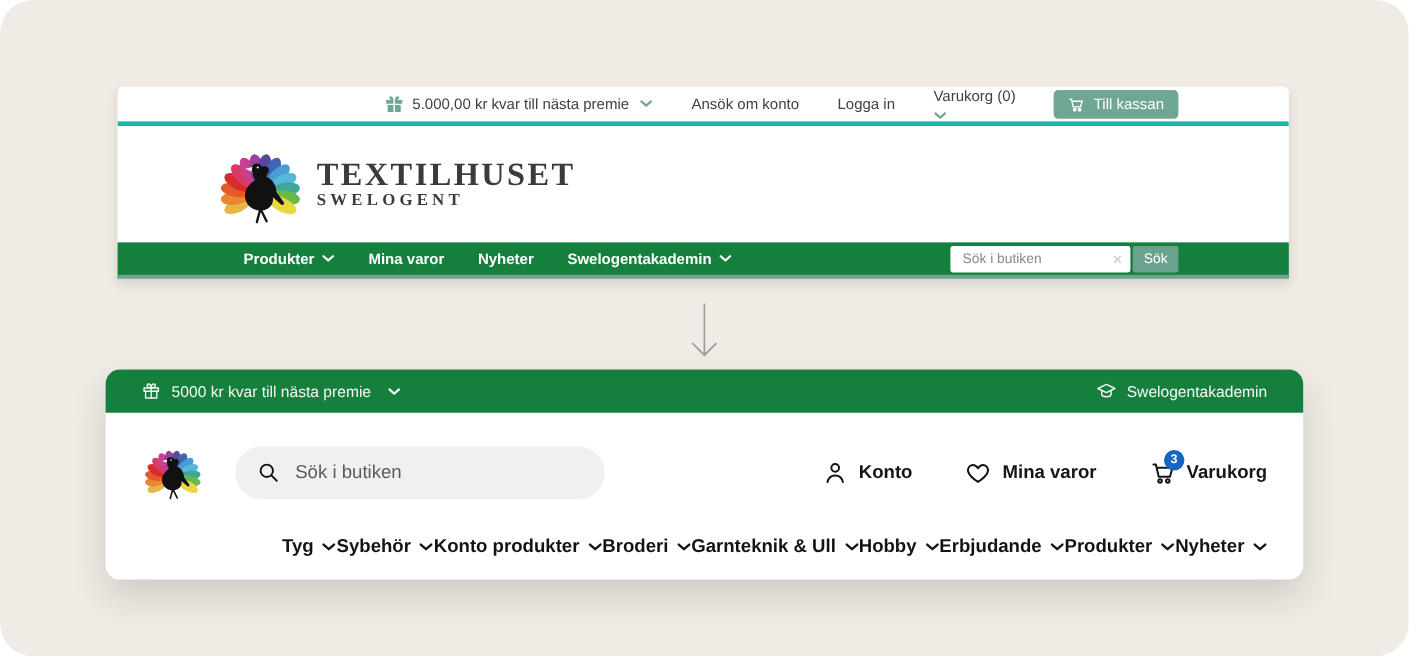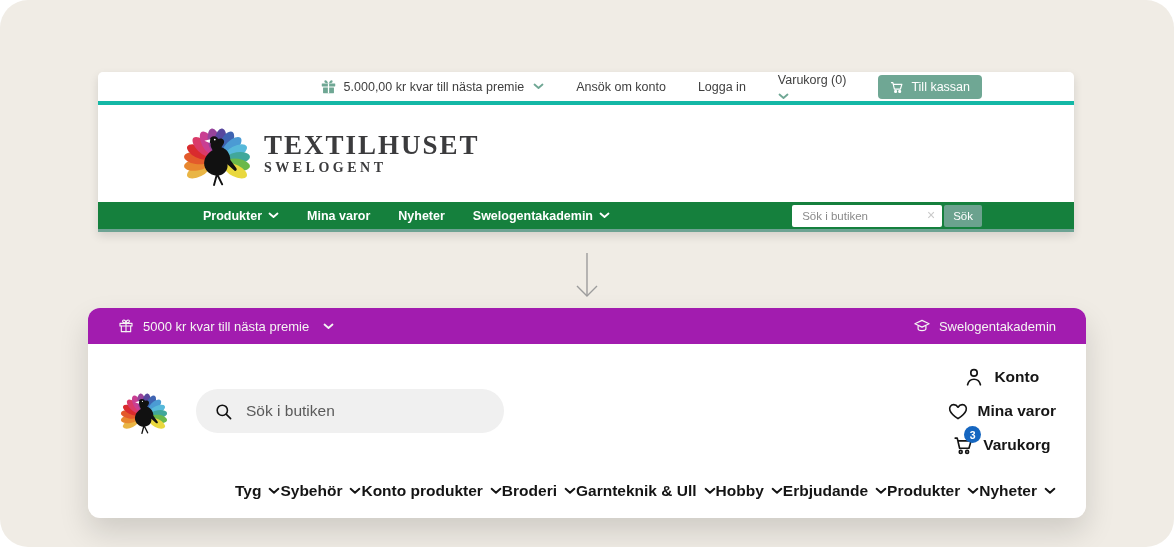--- a/index.html
+++ b/index.html
@@ -45,37 +45,37 @@
                       font-size:14px; line-height:1; cursor:pointer; }
   .old-search-btn { height:22px; padding:0 9px; background:#6ba28e; color:#fff; border:none; border-radius:2px;
                     font-size:11.5px; cursor:pointer; font-family:"Liberation Sans", sans-serif; }
 
   
   .down-arrow { position:absolute; left:574px; top:252px; }
 
   
   .new-header { position:absolute; left:88px; top:308px; width:998px; border-radius:12px; background:#ffffff;
                 box-shadow:0 14px 30px rgba(0,0,0,0.14); }
-  .new-topbar { height:36px; background:#a21caf; border-radius:12px 12px 0 0; display:flex; align-items:center;
+  .new-topbar { height:36px; background:#15803d; border-radius:12px 12px 0 0; display:flex; align-items:center;
                 padding:0 30px; color:#f5f5f3; font-size:13px; }
   .new-premie { display:flex; align-items:center; gap:9px; cursor:pointer; }
   .new-premie .chev { color:#f5f5f3; margin-left:5px; }
   .new-academy { margin-left:auto; display:flex; align-items:center; gap:8px; cursor:pointer; }
   .icon16 { width:16px; height:16px; display:block; }
   .icon18 { width:18px; height:18px; display:block; }
 
   .new-main { display:flex; align-items:center; padding:22px 30px 0 30px; }
   .peacock-sm { width:52px; height:55px; display:block; cursor:pointer; }
   .new-search { margin-left:26px; width:308px; height:44px; background:#f0f0f0; border-radius:22px;
                 display:flex; align-items:center; gap:13px; padding:0 18px; cursor:text; }
   .icon19 { width:19px; height:19px; display:block; }
   .new-search-input { flex:1; border:none; background:transparent; outline:none; font-size:15.5px; color:#4a4a4a;
                       font-family:"Liberation Sans", sans-serif; }
   .new-search-input::placeholder { color:#5a5a5a; }
-  .new-actions { margin-left:auto; display:flex; align-items:center; gap:12px;flex-direction:column; }
+  .new-actions { margin-left:auto; display:flex; align-items:center; gap:44px; }
   .new-action { display:flex; align-items:center; gap:9px; font-size:15.5px; font-weight:700; color:#161616; cursor:pointer; }
   .icon22 { width:22px; height:22px; display:block; }
   .cart-wrap { position:relative; }
   .cart-badge { position:absolute; top:-8px; right:-7px; min-width:17px; height:17px; border-radius:50%;
                 background:#1566c0; color:#fff; font-size:10.5px; font-weight:700; display:flex;
                 align-items:center; justify-content:center; padding:0 2px; }
 
   .new-nav { display:flex; justify-content:flex-end; align-items:center; padding:26px 30px 18px 32px; }
   .new-nav-item { display:flex; align-items:center; gap:7px; font-size:15.5px; font-weight:700; color:#141414; cursor:pointer; }
   .new-nav-item .chev { color:#141414; }

